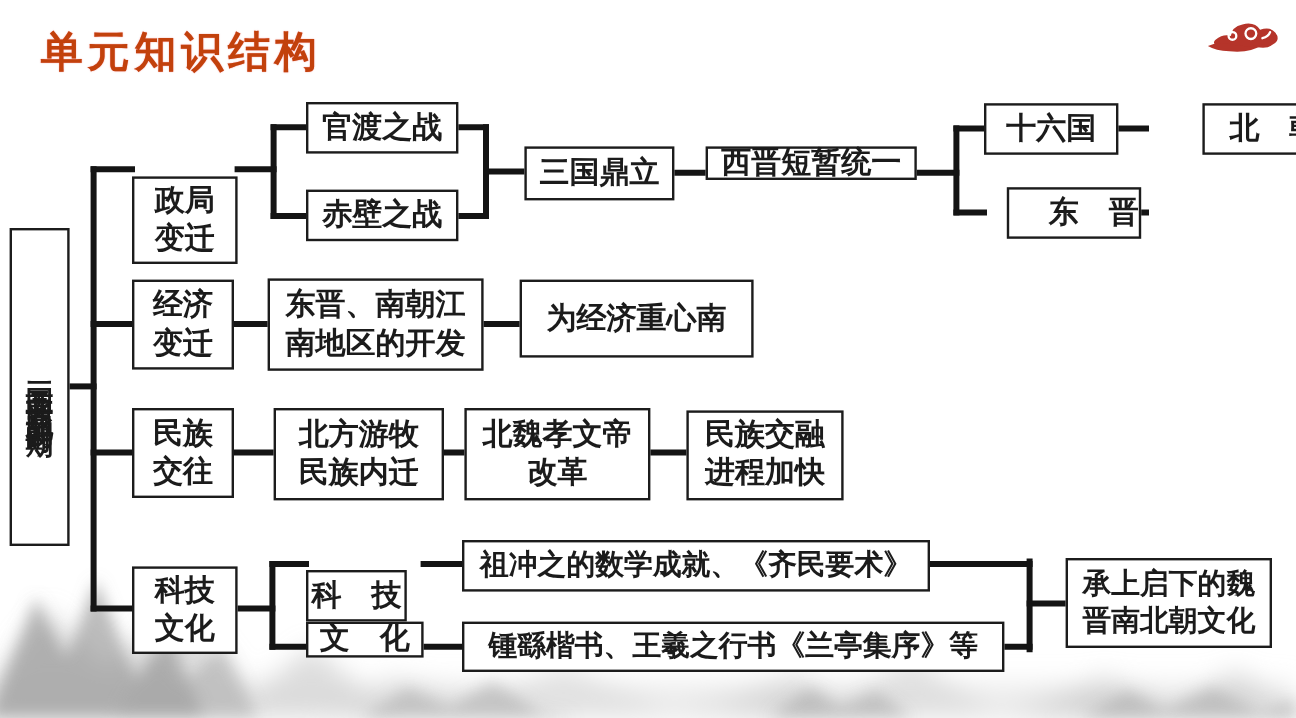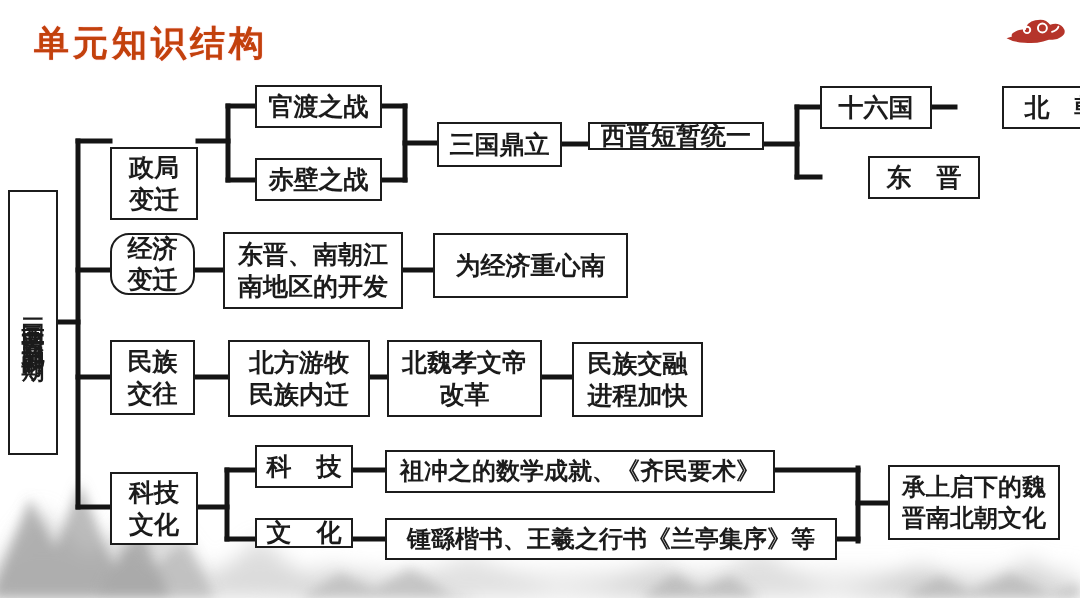--- a/index.html
+++ b/index.html
@@ -146,25 +146,25 @@
   </div>
   <div class="node fs25" style="left:588px;top:122px;width:176px;height:28px;">
     <span>西晋短暂统一</span>
   </div>
   <div class="node fs25" style="left:820px;top:86px;width:112px;height:43px;">
     <span>十六国</span>
   </div>
   <div class="node fs25" style="left:1002px;top:86px;width:120px;height:43px;">
     <span>北　朝</span>
   </div>
-  <div class="node fs25" style="left:868px;top:156px;width:112px;height:43px;">
+  <div class="node fs25" style="left:839px;top:156px;width:112px;height:43px;align-items:flex-end;">
     <span>东　晋</span>
   </div>
 
-  <div class="node fs25" style="left:110px;top:233px;width:85px;height:62px;border-radius:19px;">
+  <div class="node fs25" style="left:110px;top:233px;width:85px;height:75px;">
     <span>经济</span>
     <span>变迁</span>
   </div>
   <div class="node fs25" style="left:223px;top:232px;width:180px;height:77px;">
     <span>东晋、南朝江</span>
     <span>南地区的开发</span>
   </div>
   <div class="node fs25" style="left:433px;top:233px;width:195px;height:65px;">
     <span>为经济重心南</span>
   </div>
@@ -174,30 +174,30 @@
     <span>交往</span>
   </div>
   <div class="node fs25" style="left:228px;top:340px;width:142px;height:77px;">
     <span>北方游牧</span>
     <span>民族内迁</span>
   </div>
   <div class="node fs25" style="left:387px;top:340px;width:155px;height:77px;">
     <span>北魏孝文帝</span>
     <span>改革</span>
   </div>
-  <div class="node fs25" style="left:572px;top:342px;width:131px;height:75px;">
+  <div class="node fs25" style="left:572px;top:342px;width:131px;height:75px;font-family:Liberation Mono, monospace;">
     <span>民族交融</span>
     <span>进程加快</span>
   </div>
 
   <div class="node fs25" style="left:110px;top:472px;width:88px;height:73px;">
     <span>科技</span>
     <span>文化</span>
   </div>
-  <div class="node fs25" style="left:255px;top:445px;width:98px;height:43px;">
+  <div class="node fs25" style="left:255px;top:475px;width:84px;height:43px;">
     <span>科　技</span>
   </div>
   <div class="node fs25" style="left:255px;top:518px;width:98px;height:30px;">
     <span>文　化</span>
   </div>
   <div class="node fs24" style="left:385px;top:450px;width:390px;height:43px;">
     <span>祖冲之的数学成就、《齐民要术》</span>
   </div>
   <div class="node fs24" style="left:385px;top:518px;width:452px;height:42px;">
     <span>锺繇楷书、王羲之行书《兰亭集序》等</span>

